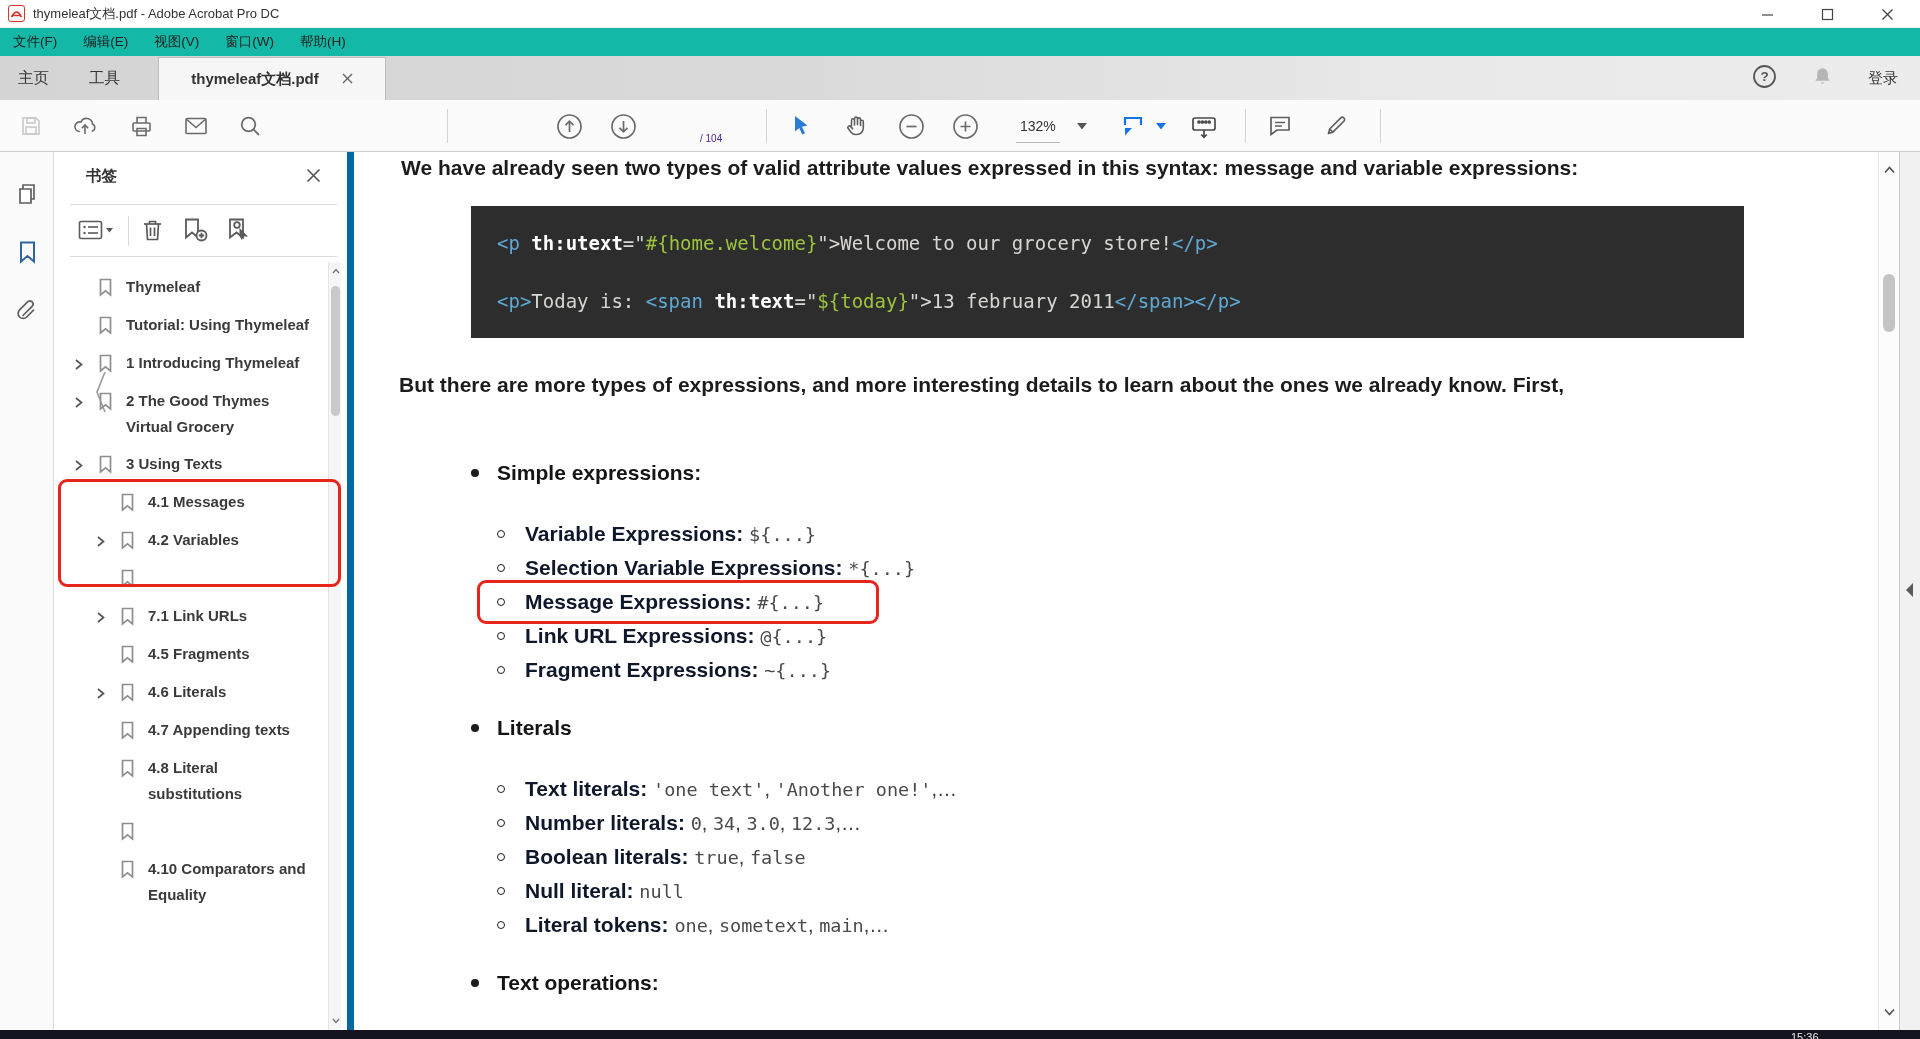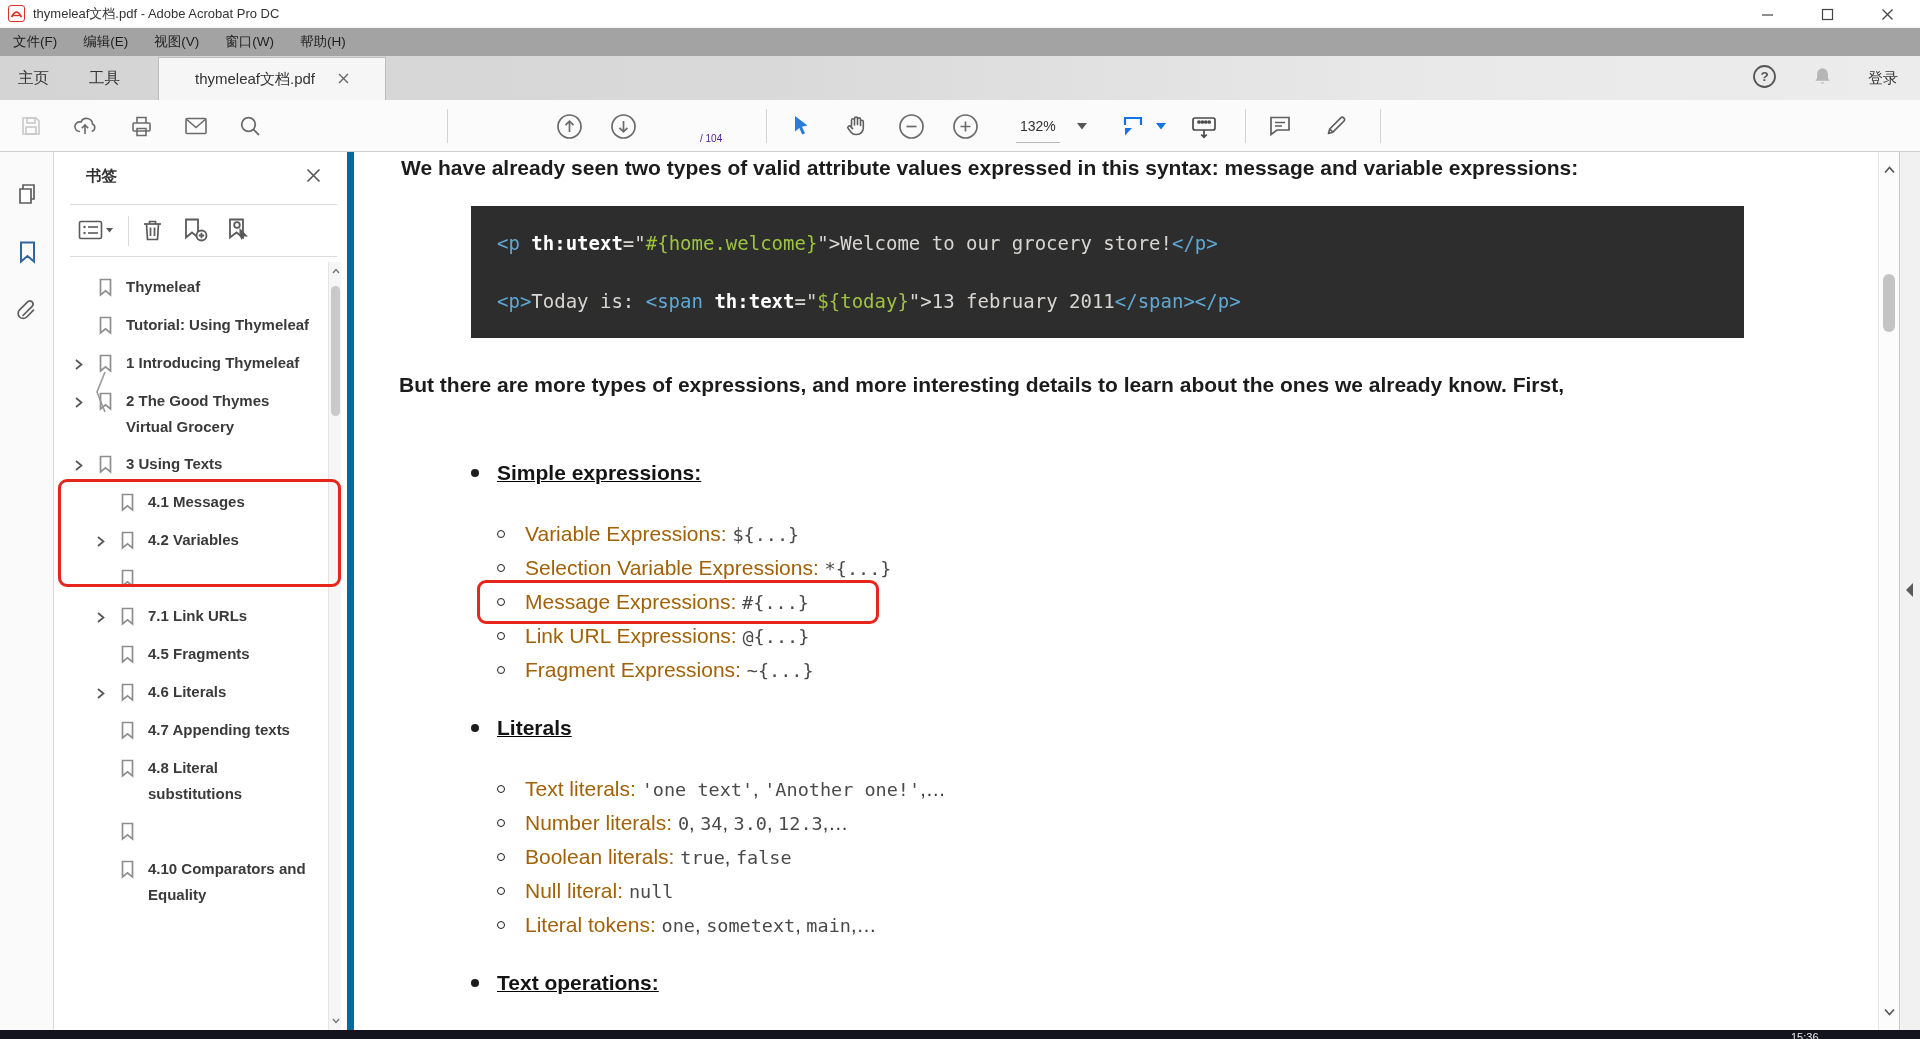--- a/index.html
+++ b/index.html
@@ -10,32 +10,32 @@
 
   
   .titlebar { position:absolute; left:0; top:0; width:1920px; height:28px; background:#ffffff;
     display:flex; align-items:center; border-bottom:1px solid #f0f0f0; }
   .app-icon { margin-left:8px; width:17px; height:17px; flex:none; }
   .title-text { margin-left:8px; font-size:13px; color:#333; }
   .win-controls { position:absolute; right:18px; top:0; height:28px; display:flex; align-items:center; gap:30px; }
   .win-btn { width:30px; height:24px; display:flex; align-items:center; justify-content:center; }
 
   
-  .menubar { position:absolute; left:0; top:28px; width:1920px; height:28px; background:#a3a3a3;
+  .menubar { position:absolute; left:0; top:28px; width:1920px; height:28px; background:#14b8a6;
     display:flex; align-items:center; }
   .menu-item { font-size:13.5px; color:#1f1f1f; padding:4px 13px; cursor:default; }
 
   
   .tabbar { position:absolute; left:0; top:56px; width:1920px; height:44px;
     background:linear-gradient(to right,#d4d4d4 0%, #d9d9d9 40%, #e9e9e9 75%, #ececec 100%); }
   .tab-btn { position:absolute; top:0; height:44px; display:flex; align-items:center; font-size:15.5px; color:#333; }
   .tab-home { left:18px; }
   .tab-tools { left:89px; }
   .doc-tab { position:absolute; left:158px; top:1px; width:228px; height:43px; background:#f6f6f6;
-    border:1px solid #bdbdbd; border-bottom:none; display:flex; align-items:center; justify-content:center; gap:23px; }
+    border:1px solid #bdbdbd; border-bottom:none; display:flex; align-items:center; justify-content:center; gap:23px;font-weight:bold; }
   .doc-tab-label { font-size:15px; color:#333; }
   .tabbar-right { position:absolute; right:22px; top:0; height:44px; display:flex; align-items:center; gap:34px; }
   .signin { font-size:15px; color:#333; }
 
   
   .toolbar { position:absolute; left:0; top:100px; width:1920px; height:52px; background:#fbfbfb;
     border-bottom:1px solid #cfcfcf; }
   .tbi { position:absolute; top:0; height:52px; display:flex; align-items:center; justify-content:center; }
   .tb-divider { position:absolute; top:9px; height:34px; width:1px; background:#d4d4d4; }
   .page-box { position:absolute; left:646px; top:113px; width:42px; height:26px; border:1px solid #b3b3b3;
@@ -87,27 +87,27 @@
   .codeblock { position:absolute; left:116px; top:54px; width:1273px; height:132px; background:var(--code_bg,#2d2d2d);
     padding:23px 0 0 26px; font-family:"DejaVu Sans Mono", monospace; font-size:19px; white-space:nowrap; }
   .codeline { height:29px; line-height:29px; }
   .codegap { height:29px; }
   .ct-tag  { color:var(--code_tag,#5fa8d3); }
   .ct-attr { color:var(--code_attr,#ffffff); font-weight:bold; }
   .ct-plain{ color:var(--code_plain,#d8d6d2); }
   .ct-expr { color:var(--code_expr,#9ec43e); }
   .sections { position:absolute; left:0; top:308px; width:1500px; }
   .section { margin-bottom:28px; }
-  .section-title { position:relative; line-height:26px; margin-bottom:29px;text-decoration:underline; }
+  .section-title { position:relative; line-height:26px; margin-bottom:29px; }
   .bullet-dot { position:absolute; left:116px; top:9px; width:8px; height:8px; border-radius:50%; background:#1c1c1c; }
   .section-title .st-text { margin-left:142px; font-size:21px; font-weight:700; color:#141414; }
   .sub-item { position:relative; height:34px; line-height:34px; white-space:nowrap; }
   .sub-ring { position:absolute; left:142px; top:13px; width:8px; height:8px; border-radius:50%;
     border:1.8px solid #1c1c1c; background:#fff; }
-  .sub-item .si-label { margin-left:170px; font-size:21px; font-weight:400; color:#a16207; }
+  .sub-item .si-label { margin-left:170px; font-size:21px; font-weight:700; color:#0f172a; }
   .si-code { font-family:"DejaVu Sans Mono", monospace; font-size:18.5px; font-weight:normal; color:#4a4a4a; }
   .si-plain { font-size:20px; font-weight:normal; color:#3a3a3a; }
 
   
   .vscroll { position:absolute; left:1878px; top:0; width:20px; height:878px; background:#fcfcfc; border-left:1px solid #e6e6e6; }
   .vthumb { position:absolute; left:4px; top:122px; width:12px; height:58px; background:#c4c4c4; border-radius:6px; }
   .right-strip { position:absolute; left:1899px; top:0; width:21px; height:878px; background:#f1f1f1; border-left:1px solid #c9c9c9; }
   .edge-arrow { position:absolute; }
 
   

